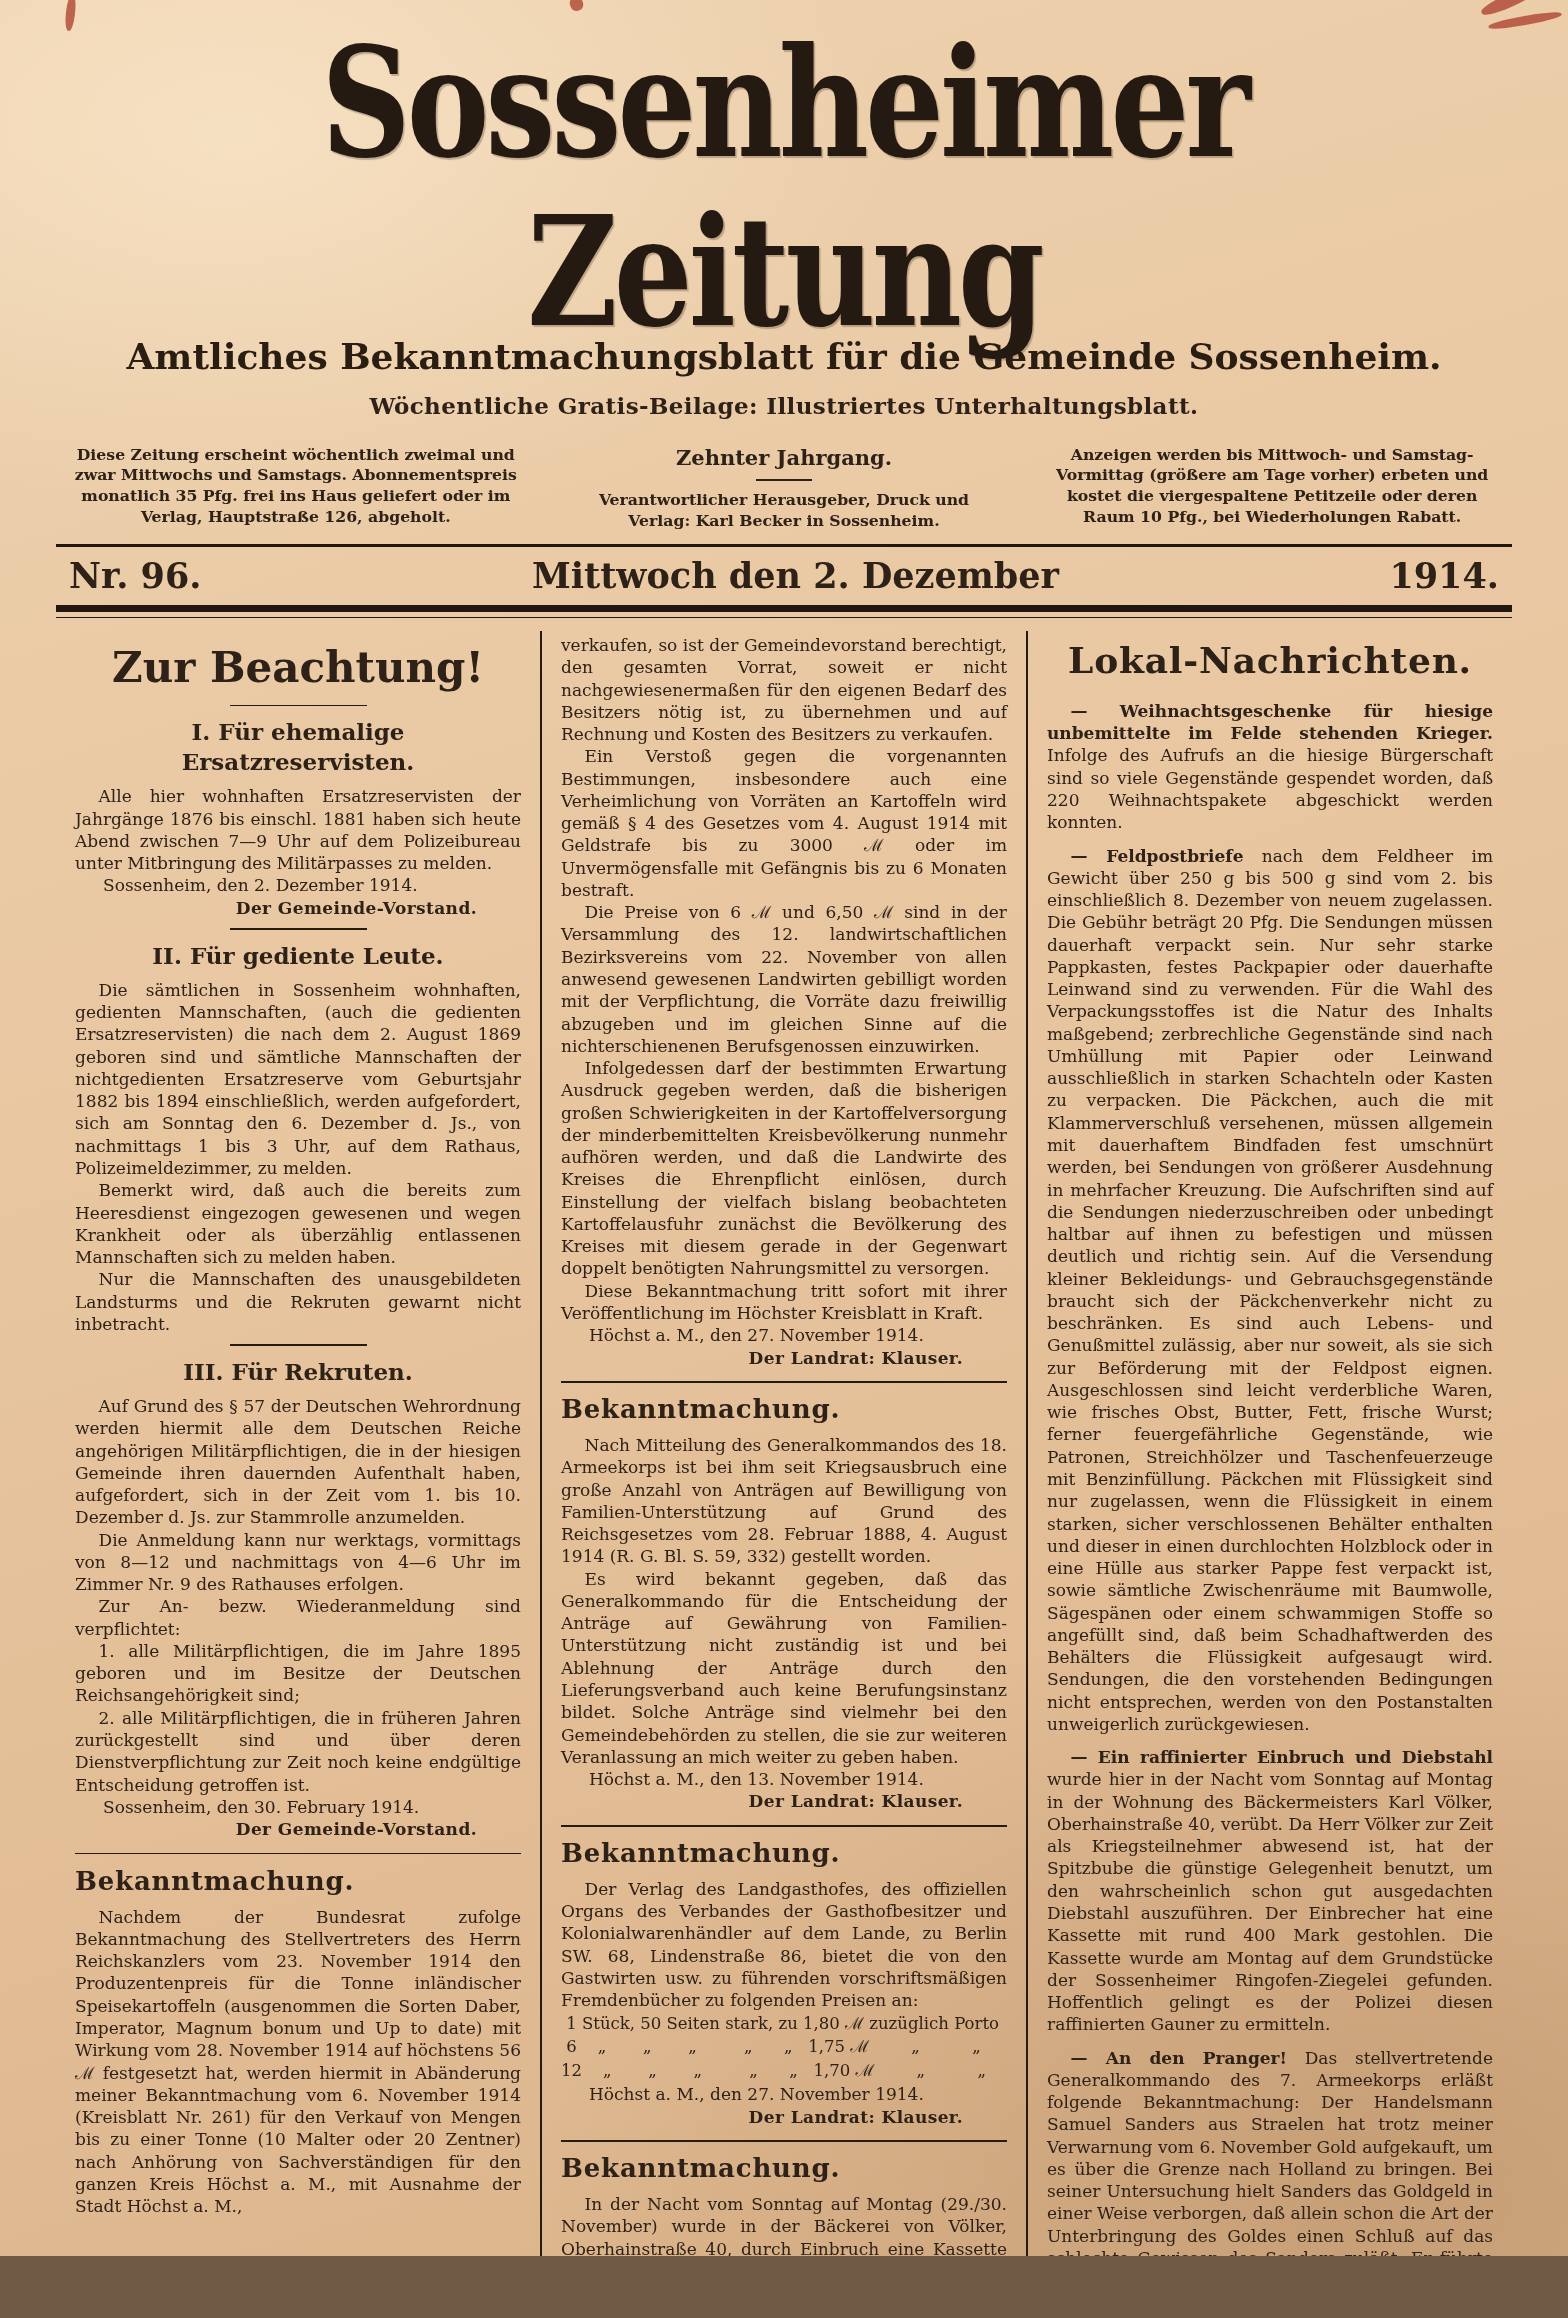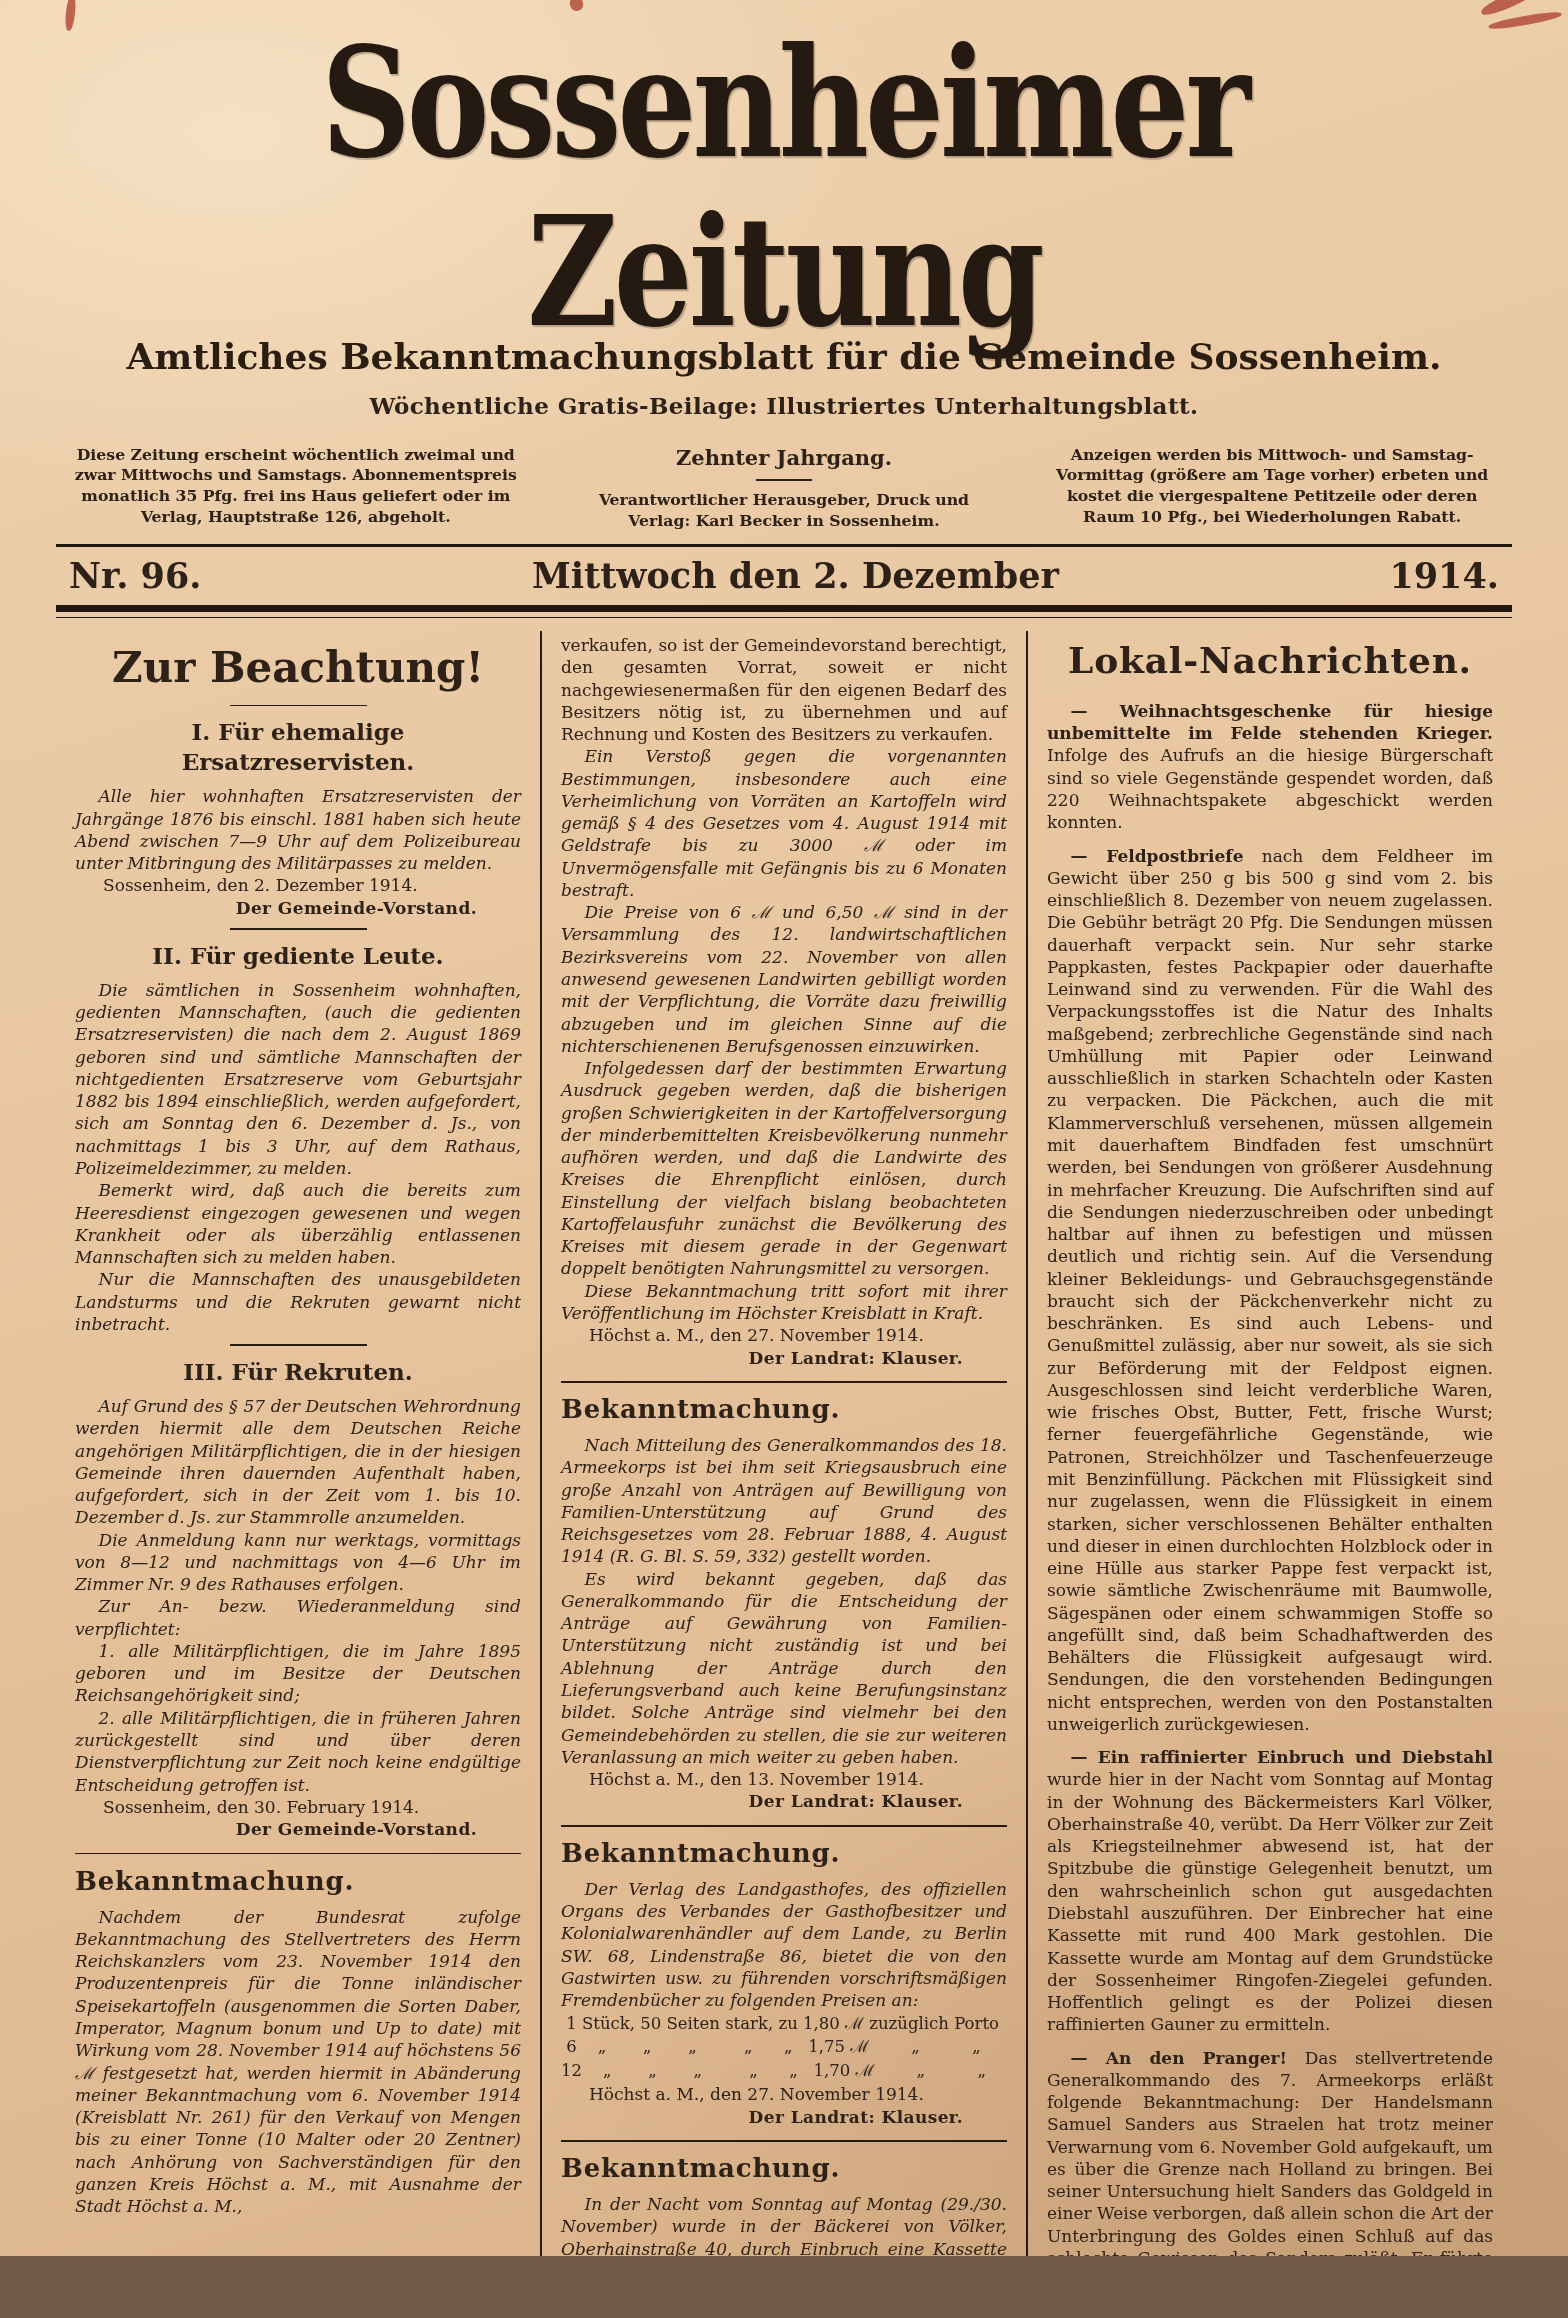--- a/index.html
+++ b/index.html
@@ -40,21 +40,21 @@
   .dateline{display:flex;justify-content:space-between;align-items:baseline;padding:7.8px 69px 9.4px;font-weight:bold;}
   .dateline span{font-size:35px;}
   .rule-heavy{height:7px;background:#221710;margin:0 56px;}
   .rule-thin{height:1.6px;background:#221710;margin:4.7px 56px 0;}
 
   .cols{display:flex;align-items:stretch;padding:12.5px 56px 0;}
   .col{width:33.333%;padding:3.1px 19px 0;font-size:17px;line-height:1.31;text-align:justify;}
   .col-sep{border-left:2.4px solid #271a0f;}
 
   p{margin:0;}
-  .body{text-indent:23.5px;font-style:italic;}
+  .body{text-indent:23.5px;}
   .cont{text-indent:0;}
   .place-date{text-indent:28px;text-align:left;}
   .signature{text-align:right;padding-right:44px;font-weight:bold;letter-spacing:0.4px;}
   .h-main{font-size:42px;font-weight:bold;text-align:center;margin:6.3px 0 1.6px;}
   .h-sec{font-size:23px;font-weight:bold;text-align:center;margin:11px 0 7.8px;}
   .h-bek{font-size:26px;font-weight:bold;margin:9.4px 0 7.8px;letter-spacing:0.8px;}
   .h-lokal{font-size:36px;font-weight:bold;text-align:center;margin:3.1px 0 15.7px;letter-spacing:0.8px;}
   .sep-short{width:137px;height:1.6px;background:#271a0f;margin:9.4px auto 7.8px;}
   .rule-art{height:1.6px;background:#271a0f;margin:12.5px 0 6.3px;}
   .book-row{white-space:pre;text-align:left;font-size:16.5px;line-height:1.45;}

